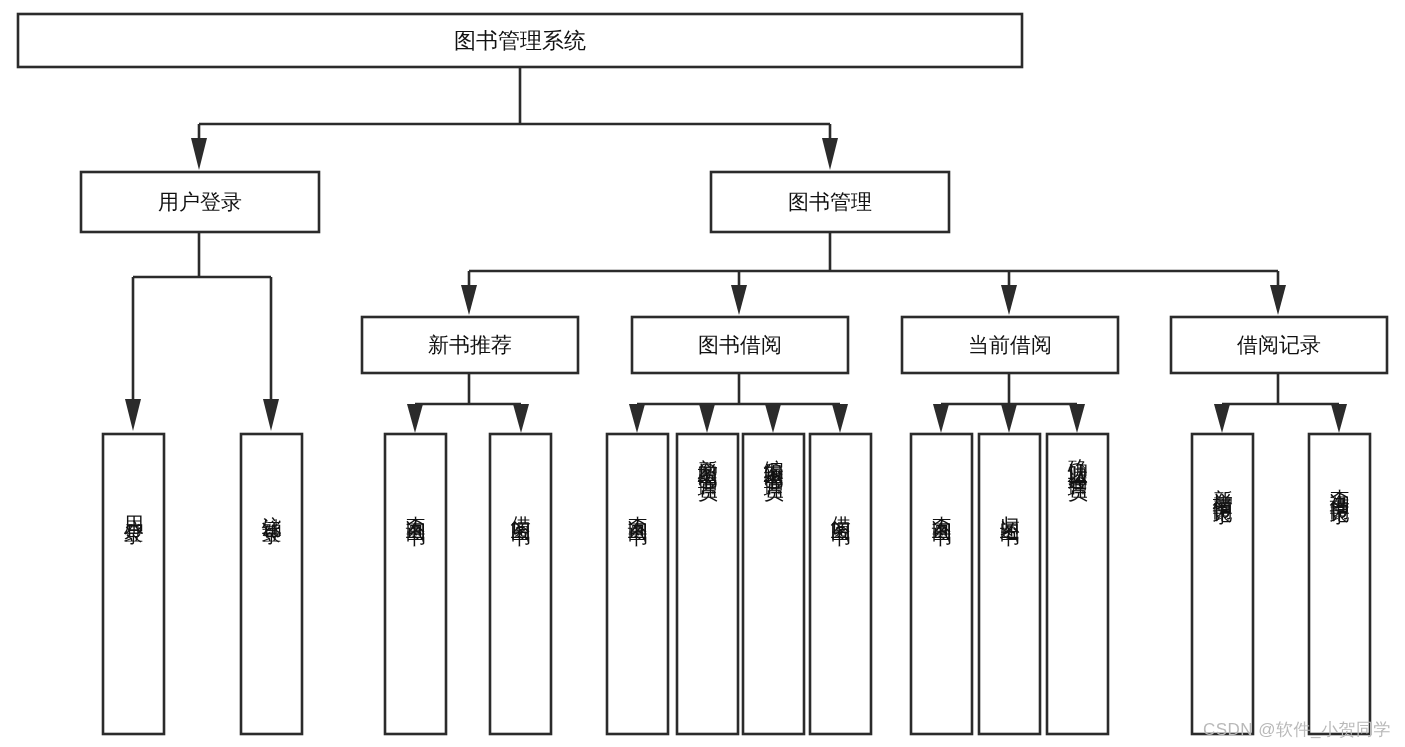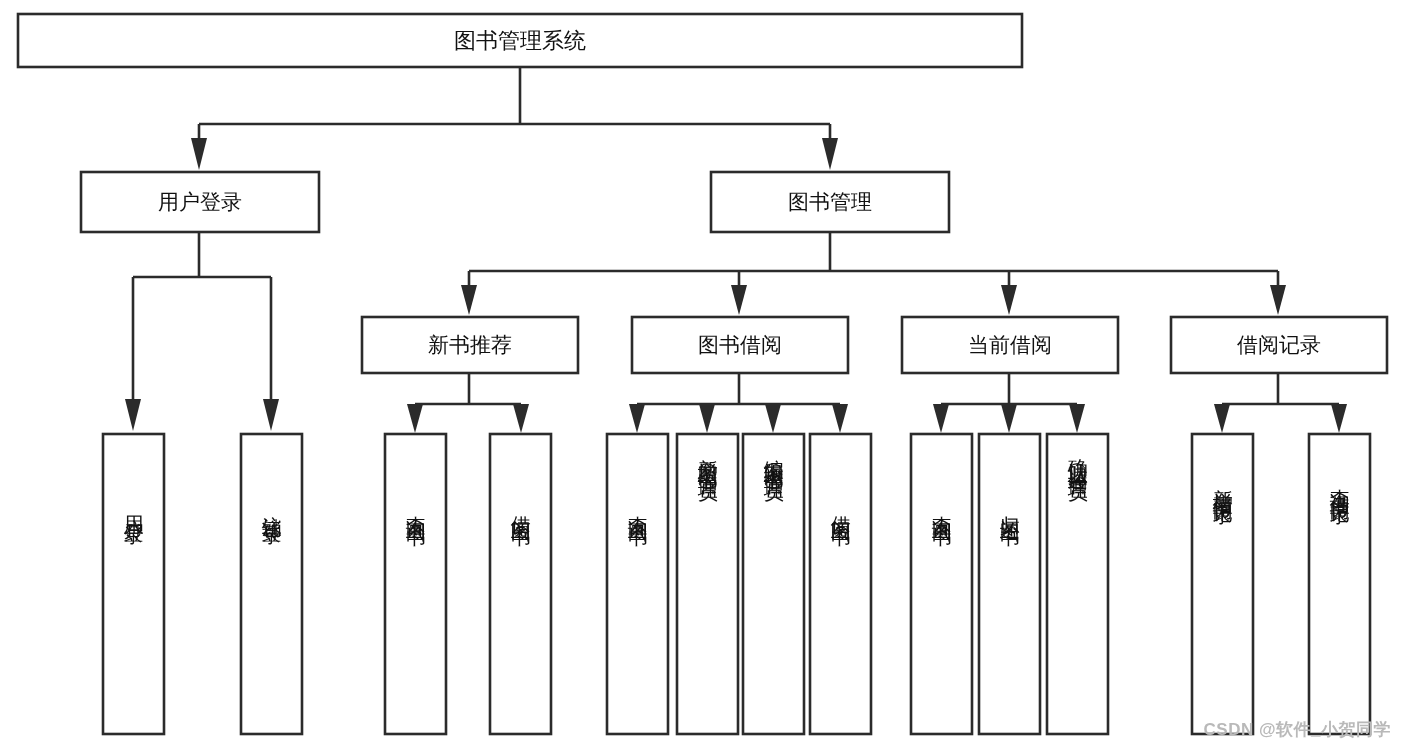--- a/index.html
+++ b/index.html
@@ -75,21 +75,20 @@
   }
   .watermark {
     position: absolute;
     right: 14px;
     bottom: 6px;
     font-family: "Liberation Sans", "DejaVu Sans", sans-serif;
     font-size: 17px;
     color: #b9b9b9;
     letter-spacing: 0.5px;
     white-space: nowrap;
-    font-weight: bold;
   }
 </style>
 </head>
 <body>
 
 <div id="diagram-root">
 
   <svg class="flowchart" viewBox="0 0 1405 747">
 
     <g>

